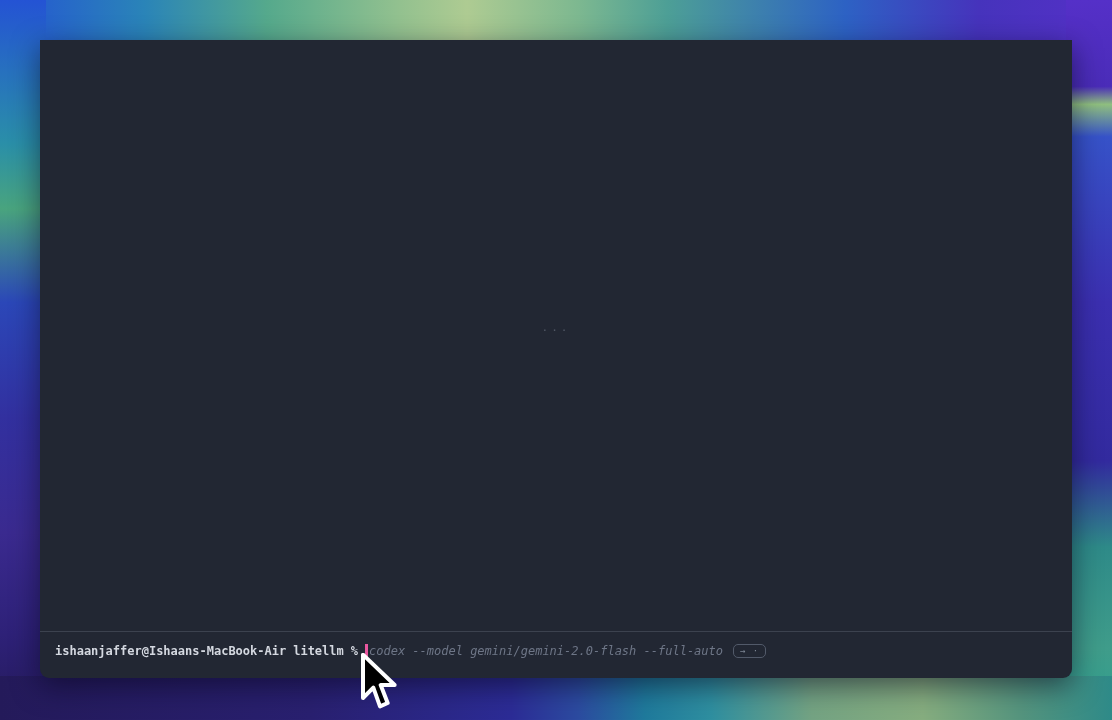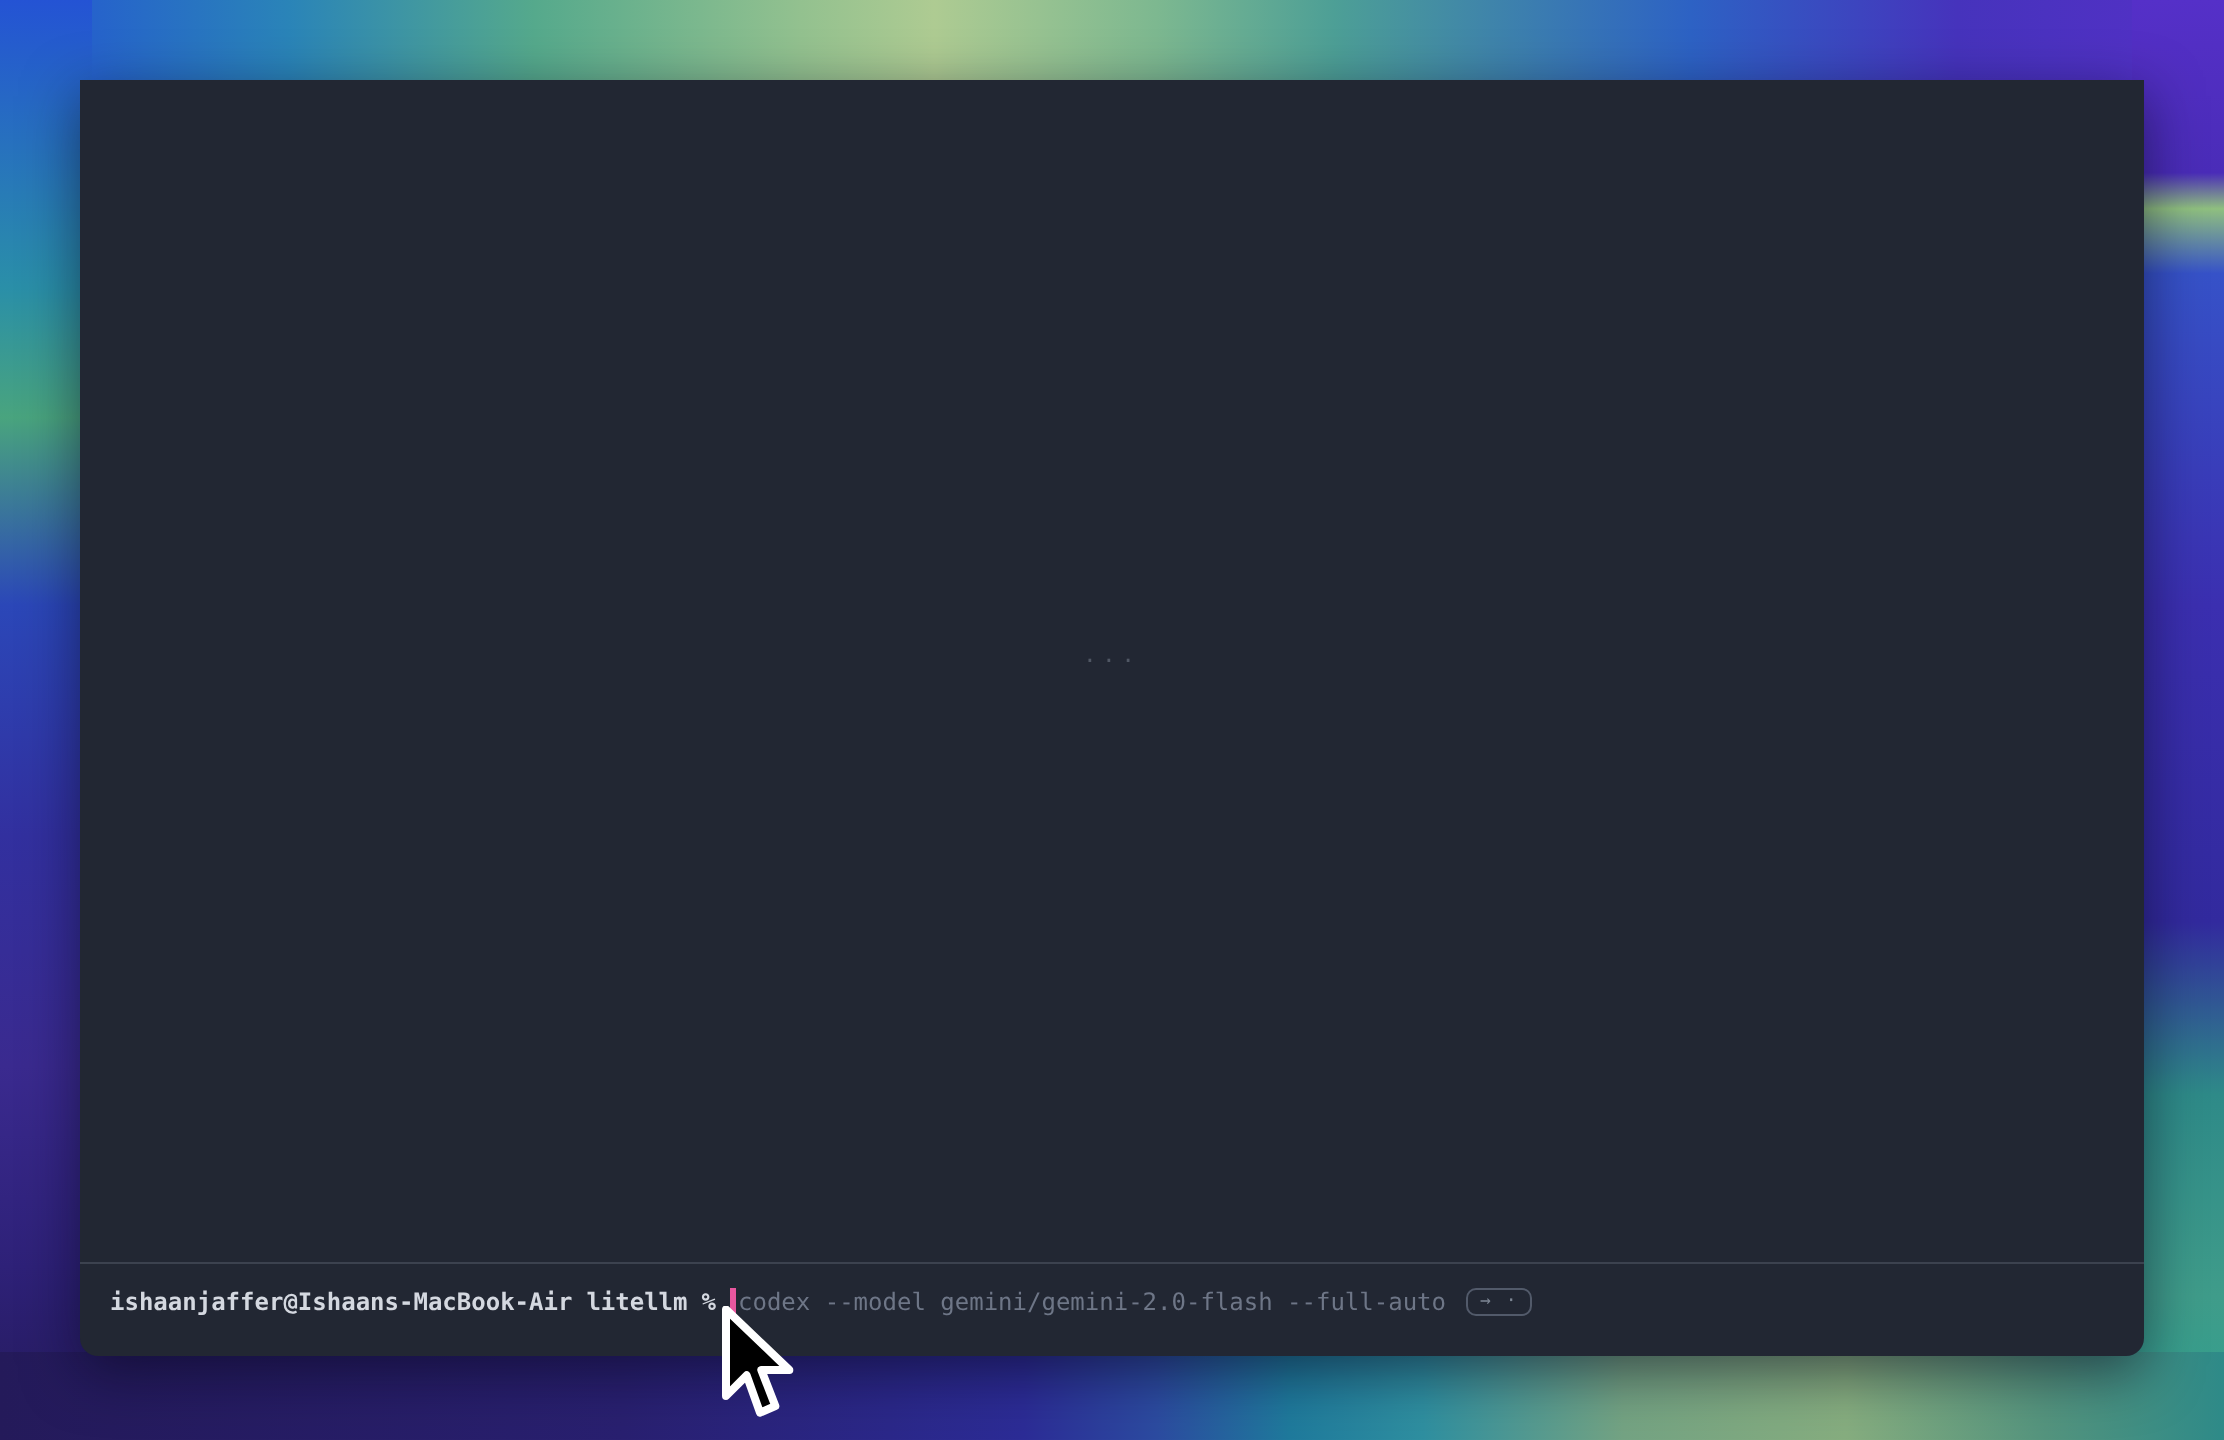--- a/index.html
+++ b/index.html
@@ -76,21 +76,21 @@
   }
   .prompt-strong { color: #d4d8e0; font-weight: bold; }
   .gap { margin-right: 7px; }
   .caret {
     display: inline-block;
     width: 3px; height: 15px;
     background: #e8579f;
     margin-right: 1px;
     flex: none;
   }
-  .suggestion { color: #6e7687; font-weight: normal; }
+  .suggestion { color: #6e7687; font-weight: normal; font-style: italic; }
   .hint-pill {
     display: inline-flex;
     align-items: center;
     margin-left: 10px;
     padding: 0 6px;
     height: 14px;
     border: 1px solid #525a6a;
     border-radius: 5px;
     color: #7d8694;
     font-size: 9px;

